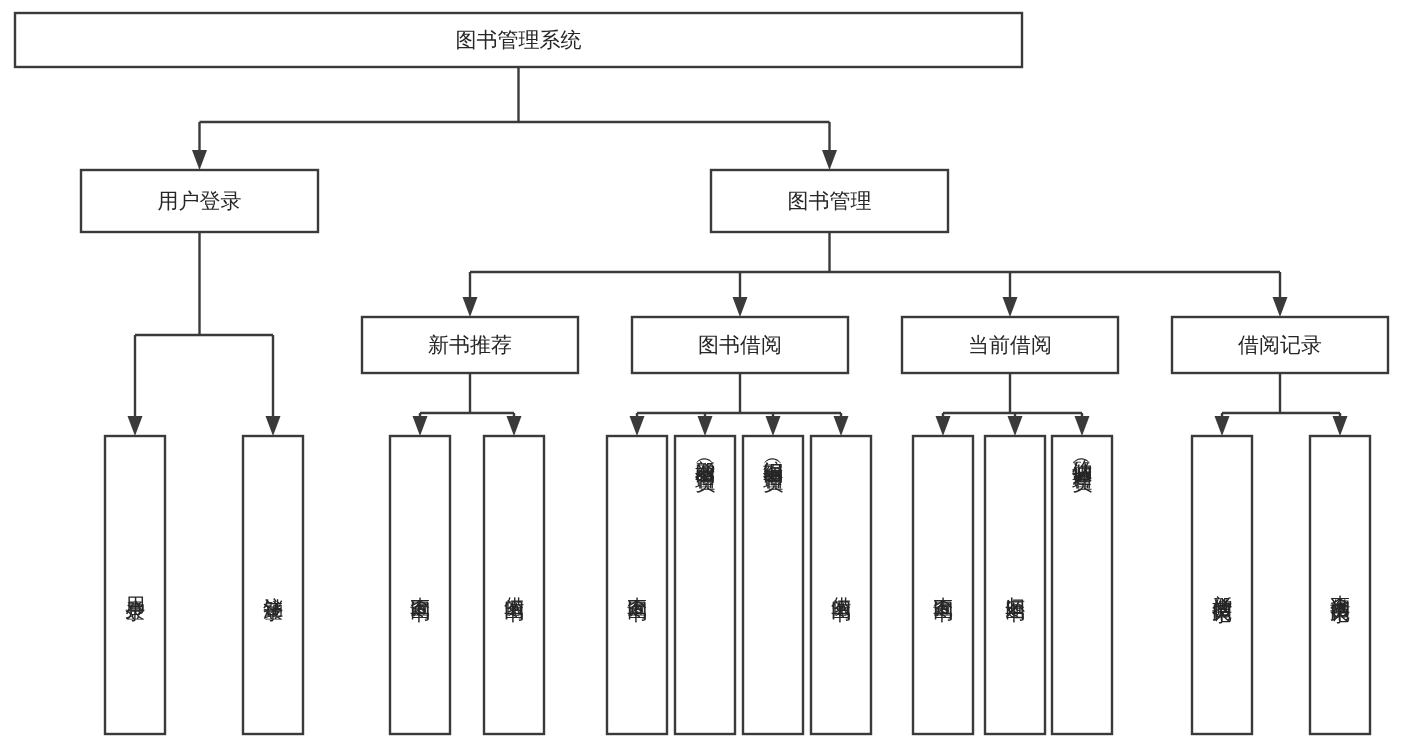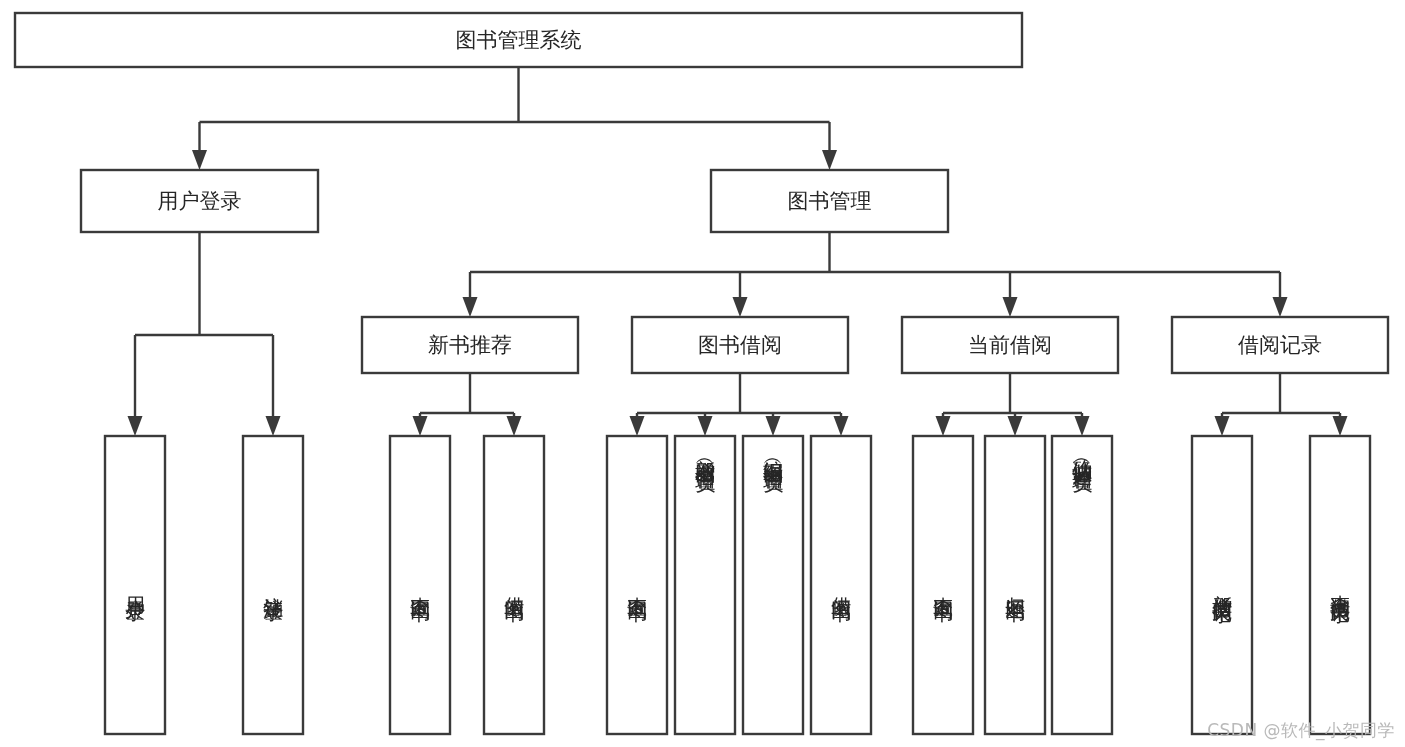--- a/index.html
+++ b/index.html
@@ -256,15 +256,14 @@
         <span class="leaf-text">确认归还（管理员）</span>
       </div>
       <div class="leaf-label-wrap" style="left: 1192px; top: 436px; width: 60px; height: 298px;">
         <span class="leaf-text">新增借阅记录</span>
       </div>
       <div class="leaf-label-wrap" style="left: 1310px; top: 436px; width: 60px; height: 298px;">
         <span class="leaf-text">查询借阅记录</span>
       </div>
     </div>
 
-  <div class="watermark">CSDN @软件_小贺同学</div>
 
 </div>
 
 </body></html>

